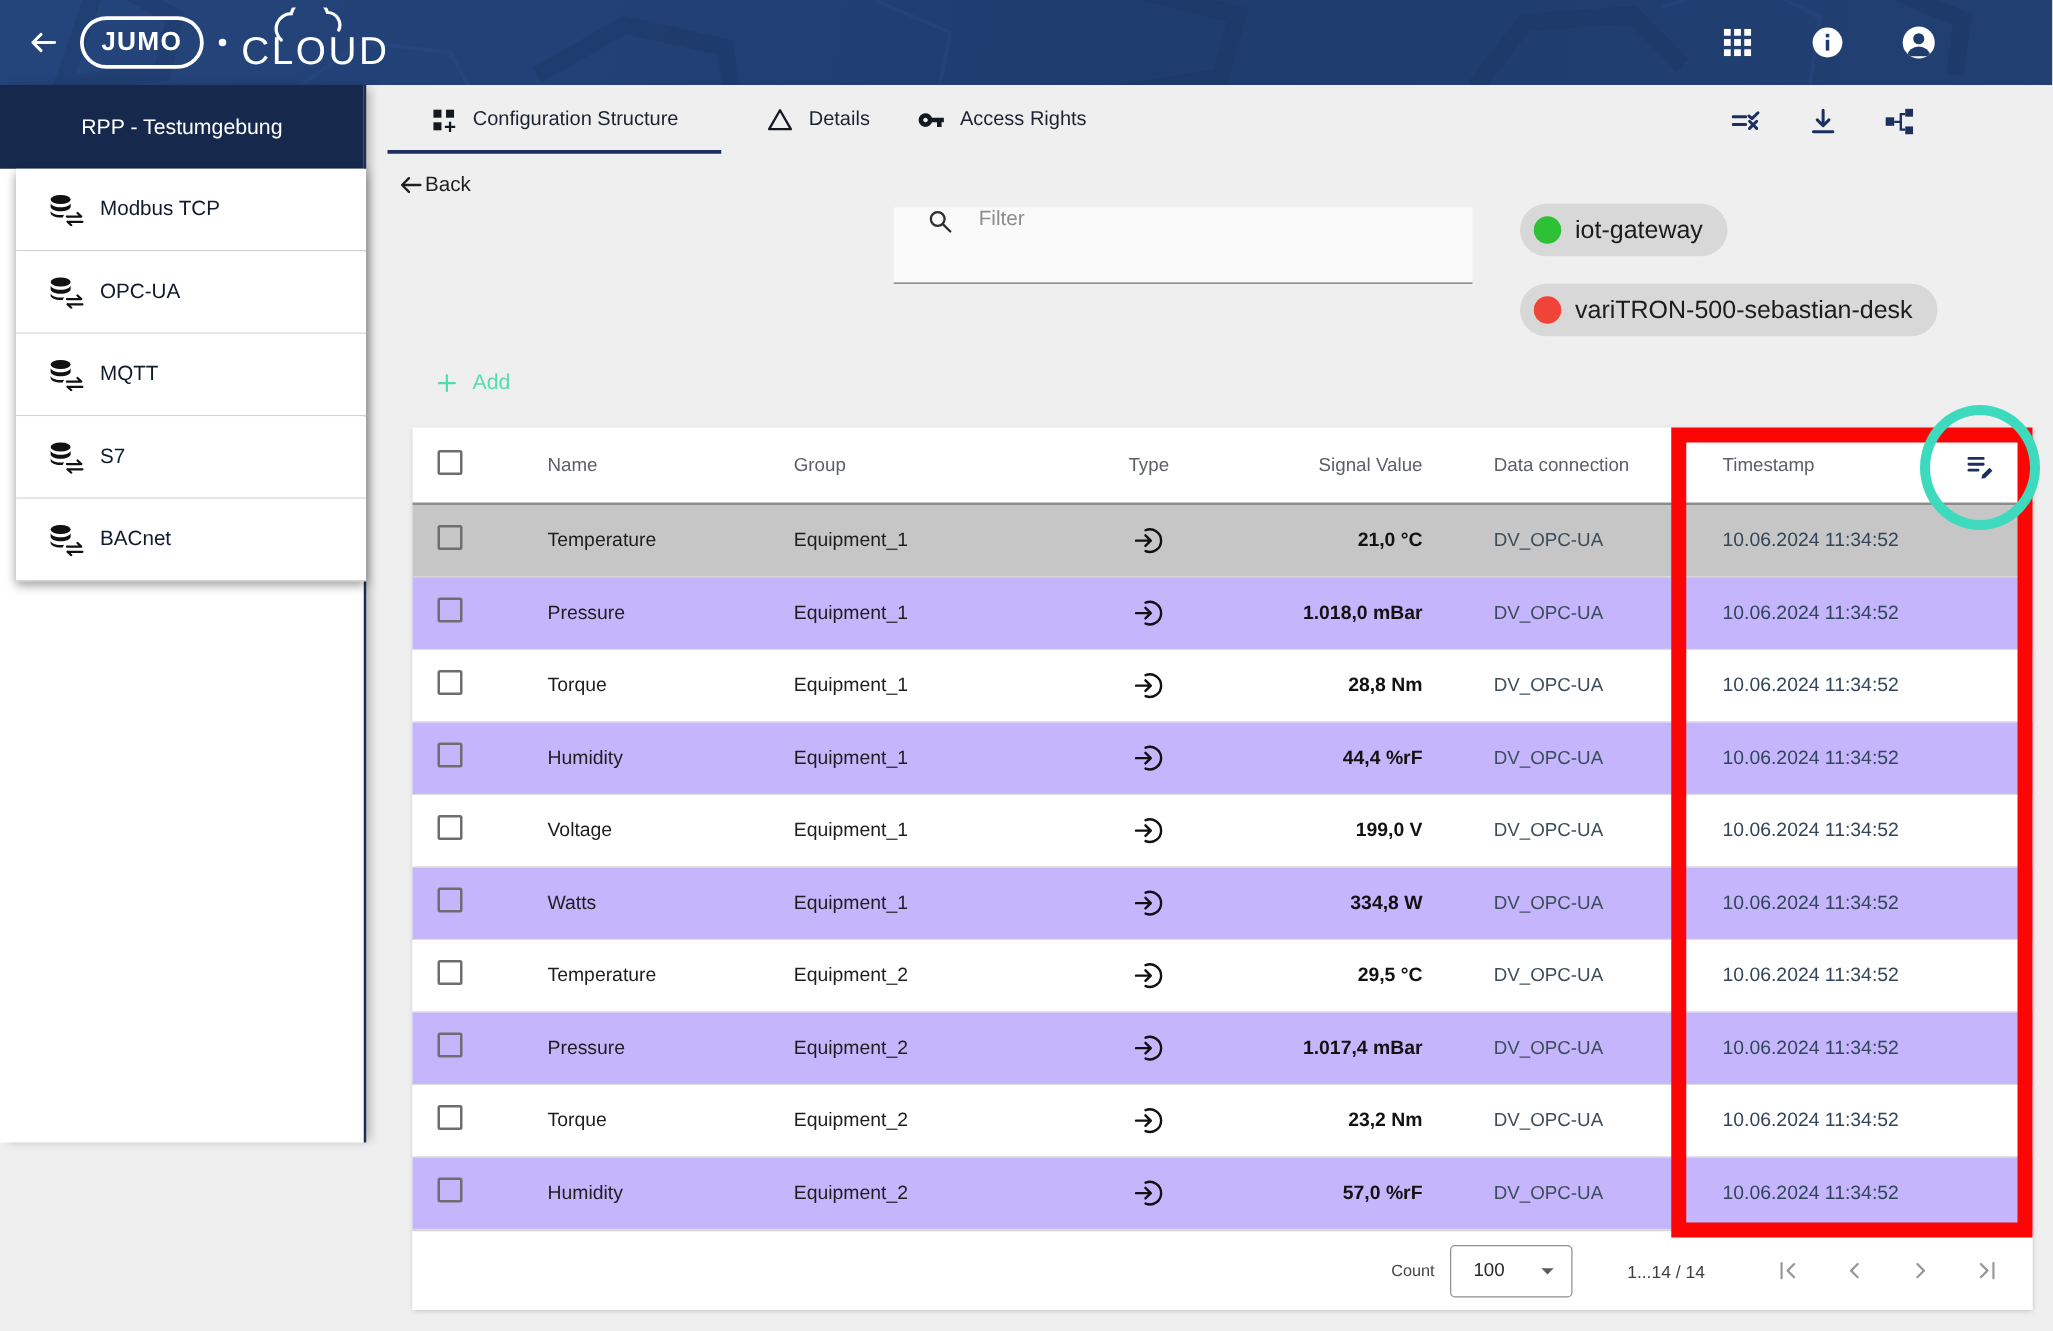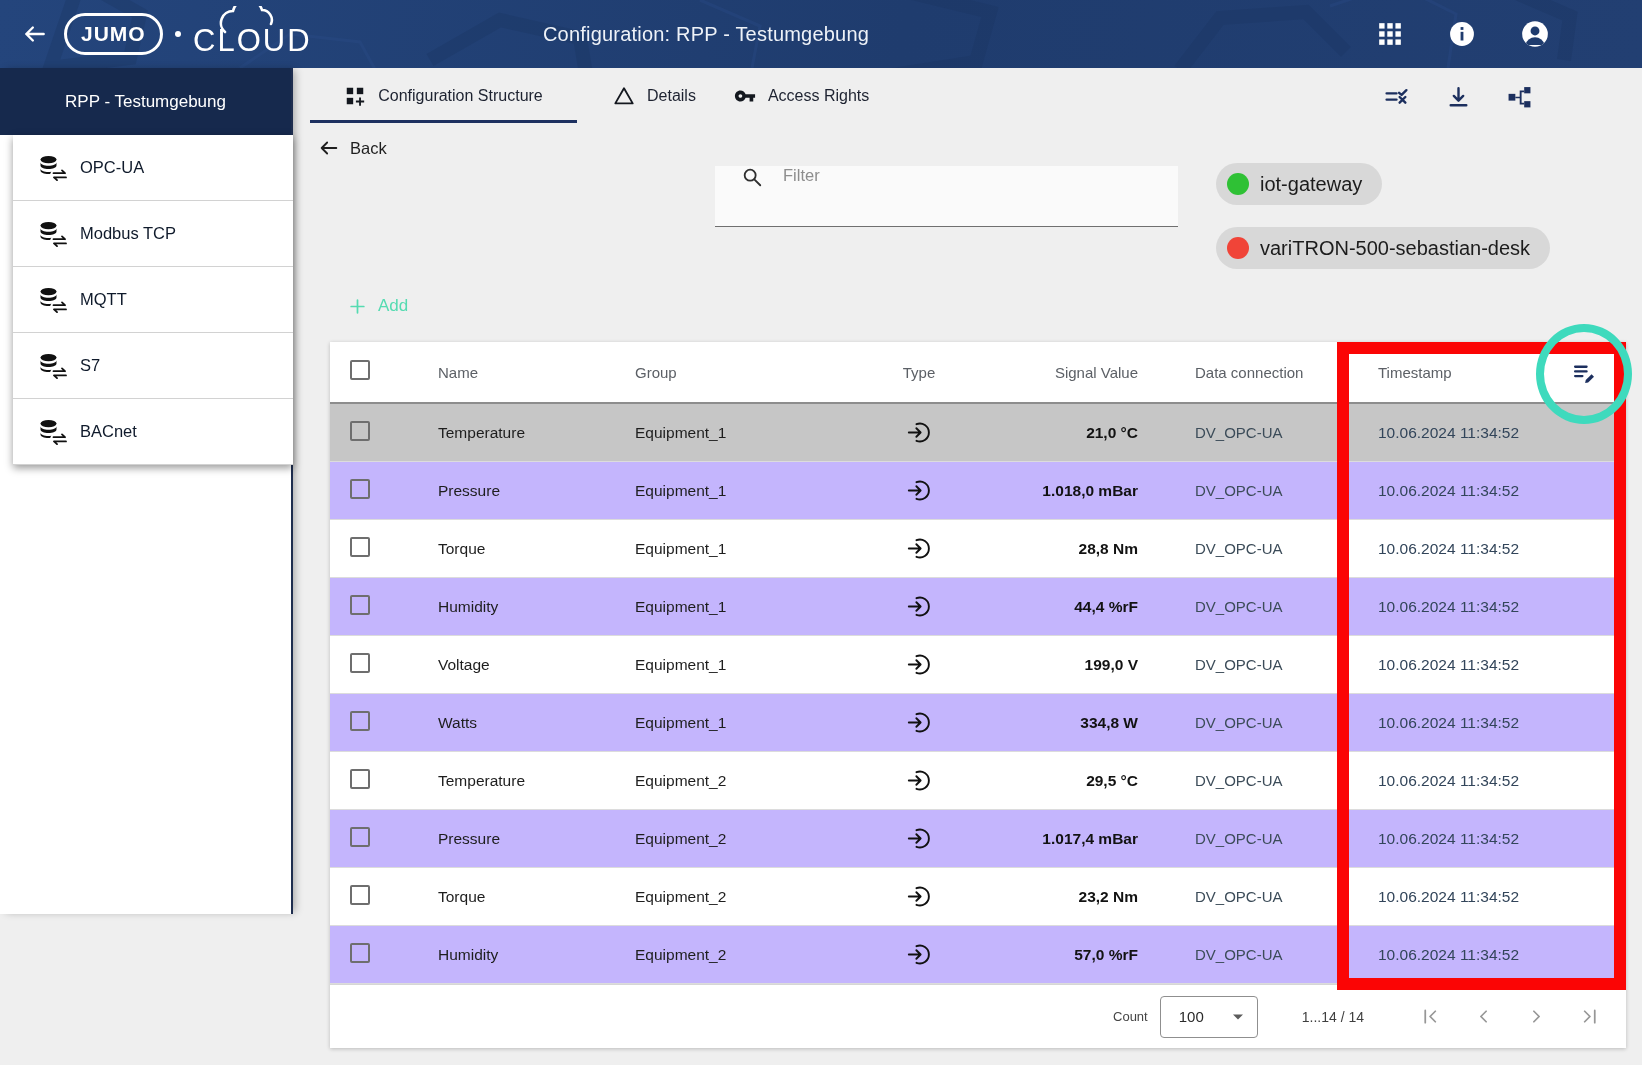--- a/index.html
+++ b/index.html
@@ -37,21 +37,21 @@
   #tabs { position:absolute; left:310px; top:68px; height:55px; display:flex; z-index:2; }
   .tab { display:flex; align-items:center; gap:12px; padding:0 2px; cursor:pointer; position:relative;
     color:#1d2230; font-size:16px; font-weight:500; }
   .tab svg { width:22px; height:22px; }
   .tab.active::after { content:""; position:absolute; left:0; right:0; bottom:0; height:3px; background:#1d3160; }
   .tab + .tab { margin-left:34px; }
   #tab1 { width:267px; justify-content:center; }
   
   .tool-icon { position:absolute; top:85px; width:25px; height:25px; cursor:pointer; color:#1c2f5e; }
   
-  #back { position:absolute; left:318px; top:137px; display:flex; align-items:center; gap:10px;
+  #back { position:absolute; left:318px; top:137px; display:flex; align-items:center; gap:0;
     cursor:pointer; color:#1f1f1f; font-size:16.5px; }
   #back svg { width:22px; height:22px; }
   
   #filter { position:absolute; left:715px; top:166px; width:463px; height:61px; background:#fafafa;
     border-bottom:1px solid #6f6f6f; display:flex; align-items:flex-start; padding-left:26px; gap:20px; }
   #filter input { border:none; outline:none; background:transparent; font-size:16.5px; width:330px;
     font-family:inherit; color:#333; }
   #filter input::placeholder { color:#8d8d8d; }
   
   .chip { position:absolute; left:1216px; height:42px; background:#d8d8d8; border-radius:21px;
@@ -131,21 +131,20 @@
 
     <div id="logo">
       <span class="jumo-pill">JUMO</span>
       <span class="logo-dot"></span>
       <svg width="150" height="56" viewBox="0 0 150 56">
         <path d="M34 26 a12 12 0 0 1 8 -21 a15 15 0 0 1 29 -1 a10 10 0 0 1 9 14" fill="none" stroke="#fff" stroke-width="2.6" stroke-linecap="round"></path>
         <text x="2" y="45" fill="#fff" font-size="31" font-weight="300" letter-spacing="2" font-family="Liberation Sans, sans-serif">CLOUD</text>
       </svg>
     </div>
 
-    <div id="title">Configuration: RPP - Testumgebung</div>
 
     <span class="tb-icon" style="left:1377px">
       <svg viewBox="0 0 24 24" fill="#fff">
         <rect x="2" y="2" width="5" height="5"></rect>
           <rect x="9.5" y="2" width="5" height="5"></rect>
           <rect x="17" y="2" width="5" height="5"></rect>
         <rect x="2" y="9.5" width="5" height="5"></rect>
           <rect x="9.5" y="9.5" width="5" height="5"></rect>
           <rect x="17" y="9.5" width="5" height="5"></rect>
         <rect x="2" y="17" width="5" height="5"></rect>
@@ -184,35 +183,35 @@
   <g fill="#111">
     <ellipse cx="9.5" cy="4.6" rx="8" ry="3.6"></ellipse>
     <path d="M1.5 7.2c0 2 3.6 3.6 8 3.6s8-1.6 8-3.6v3.2c0 2-3.6 3.6-8 3.6s-8-1.6-8-3.6z"></path>
     <path d="M1.5 13.4c0 2 3.6 3.6 8 3.6 1 0 2-.1 2.9-.2-.6.6-1 1.3-1.2 2.1-.5 0-1.1.1-1.7.1-4.4 0-8-1.6-8-3.6z"></path>
   </g>
   <g stroke="#111" stroke-width="1.8" fill="none" stroke-linecap="round" stroke-linejoin="round">
     <path d="M14.5 18.2h11.5M23 15.4l3 2.8-0 0"></path>
     <path d="M27 22.4H15.5M18 25.2l-3-2.8"></path>
   </g>
 </svg>
-          <span class="lbl">OPC-UA</span>
+          <span class="lbl">Modbus TCP</span>
         </div>
         <div class="side-item">
           <svg class="db-ic" viewBox="0 0 28 26">
   <g fill="#111">
     <ellipse cx="9.5" cy="4.6" rx="8" ry="3.6"></ellipse>
     <path d="M1.5 7.2c0 2 3.6 3.6 8 3.6s8-1.6 8-3.6v3.2c0 2-3.6 3.6-8 3.6s-8-1.6-8-3.6z"></path>
     <path d="M1.5 13.4c0 2 3.6 3.6 8 3.6 1 0 2-.1 2.9-.2-.6.6-1 1.3-1.2 2.1-.5 0-1.1.1-1.7.1-4.4 0-8-1.6-8-3.6z"></path>
   </g>
   <g stroke="#111" stroke-width="1.8" fill="none" stroke-linecap="round" stroke-linejoin="round">
     <path d="M14.5 18.2h11.5M23 15.4l3 2.8-0 0"></path>
     <path d="M27 22.4H15.5M18 25.2l-3-2.8"></path>
   </g>
 </svg>
-          <span class="lbl">Modbus TCP</span>
+          <span class="lbl">OPC-UA</span>
         </div>
         <div class="side-item">
           <svg class="db-ic" viewBox="0 0 28 26">
   <g fill="#111">
     <ellipse cx="9.5" cy="4.6" rx="8" ry="3.6"></ellipse>
     <path d="M1.5 7.2c0 2 3.6 3.6 8 3.6s8-1.6 8-3.6v3.2c0 2-3.6 3.6-8 3.6s-8-1.6-8-3.6z"></path>
     <path d="M1.5 13.4c0 2 3.6 3.6 8 3.6 1 0 2-.1 2.9-.2-.6.6-1 1.3-1.2 2.1-.5 0-1.1.1-1.7.1-4.4 0-8-1.6-8-3.6z"></path>
   </g>
   <g stroke="#111" stroke-width="1.8" fill="none" stroke-linecap="round" stroke-linejoin="round">
     <path d="M14.5 18.2h11.5M23 15.4l3 2.8-0 0"></path>

